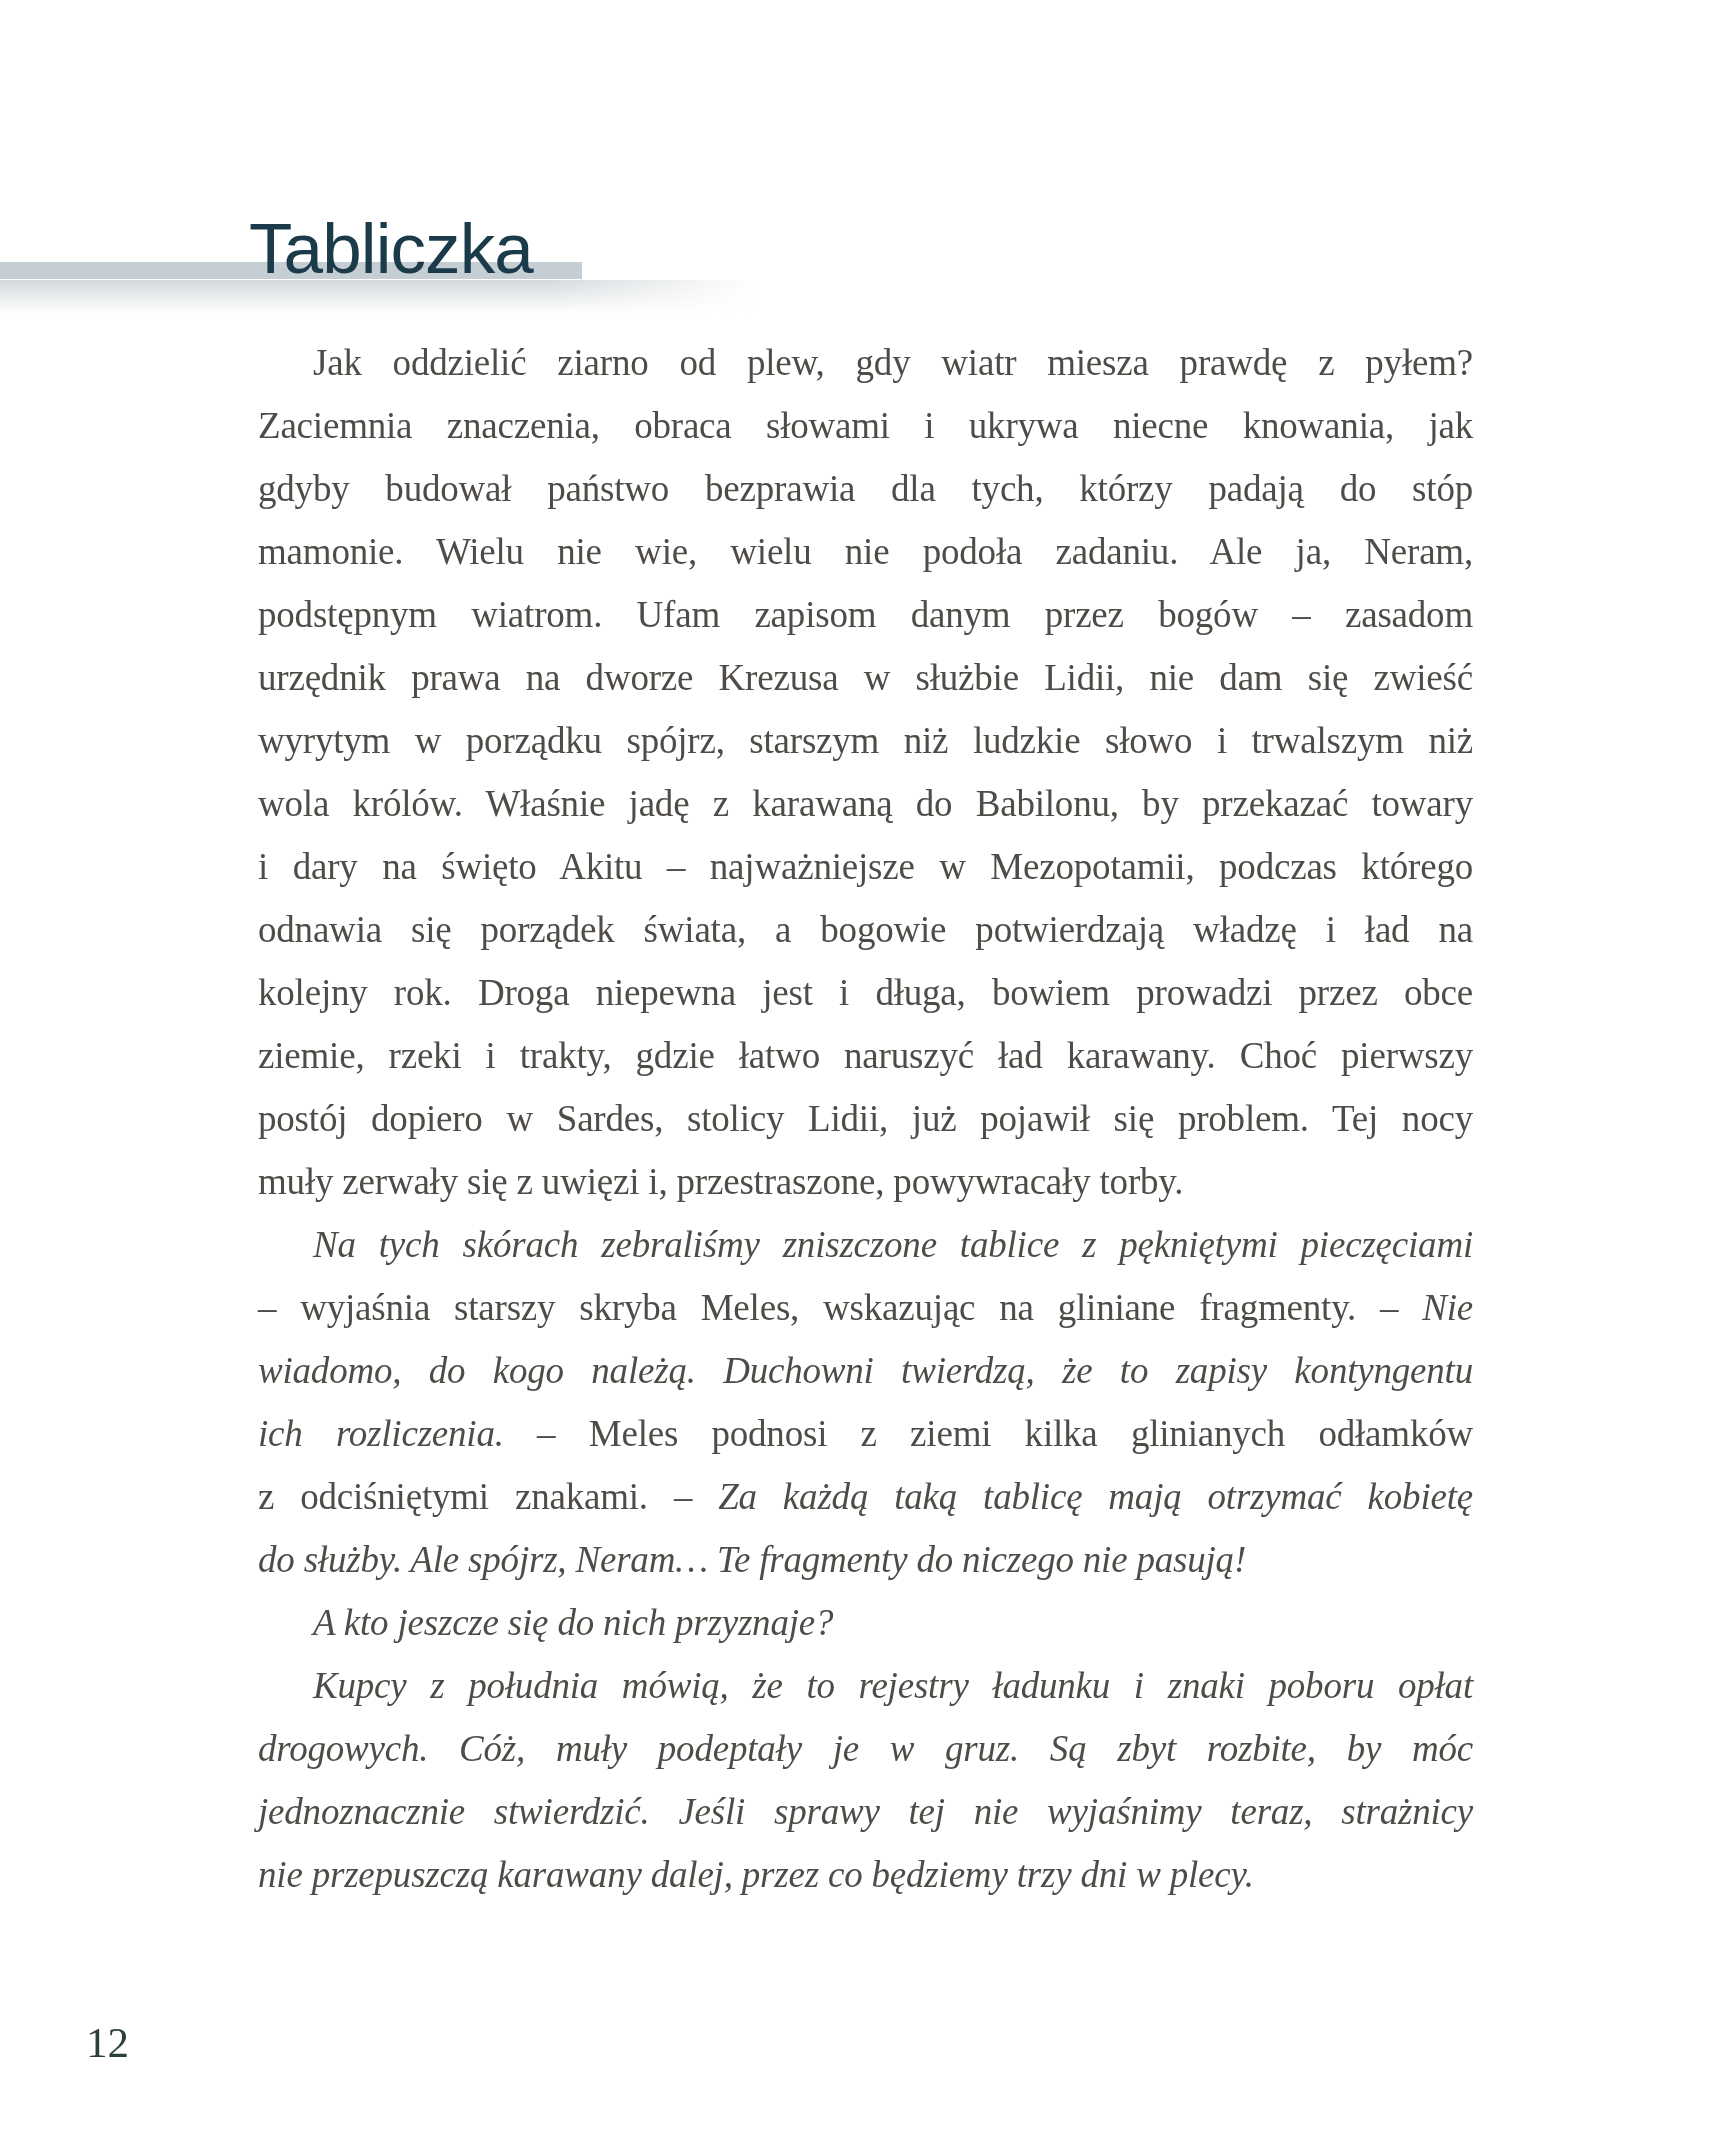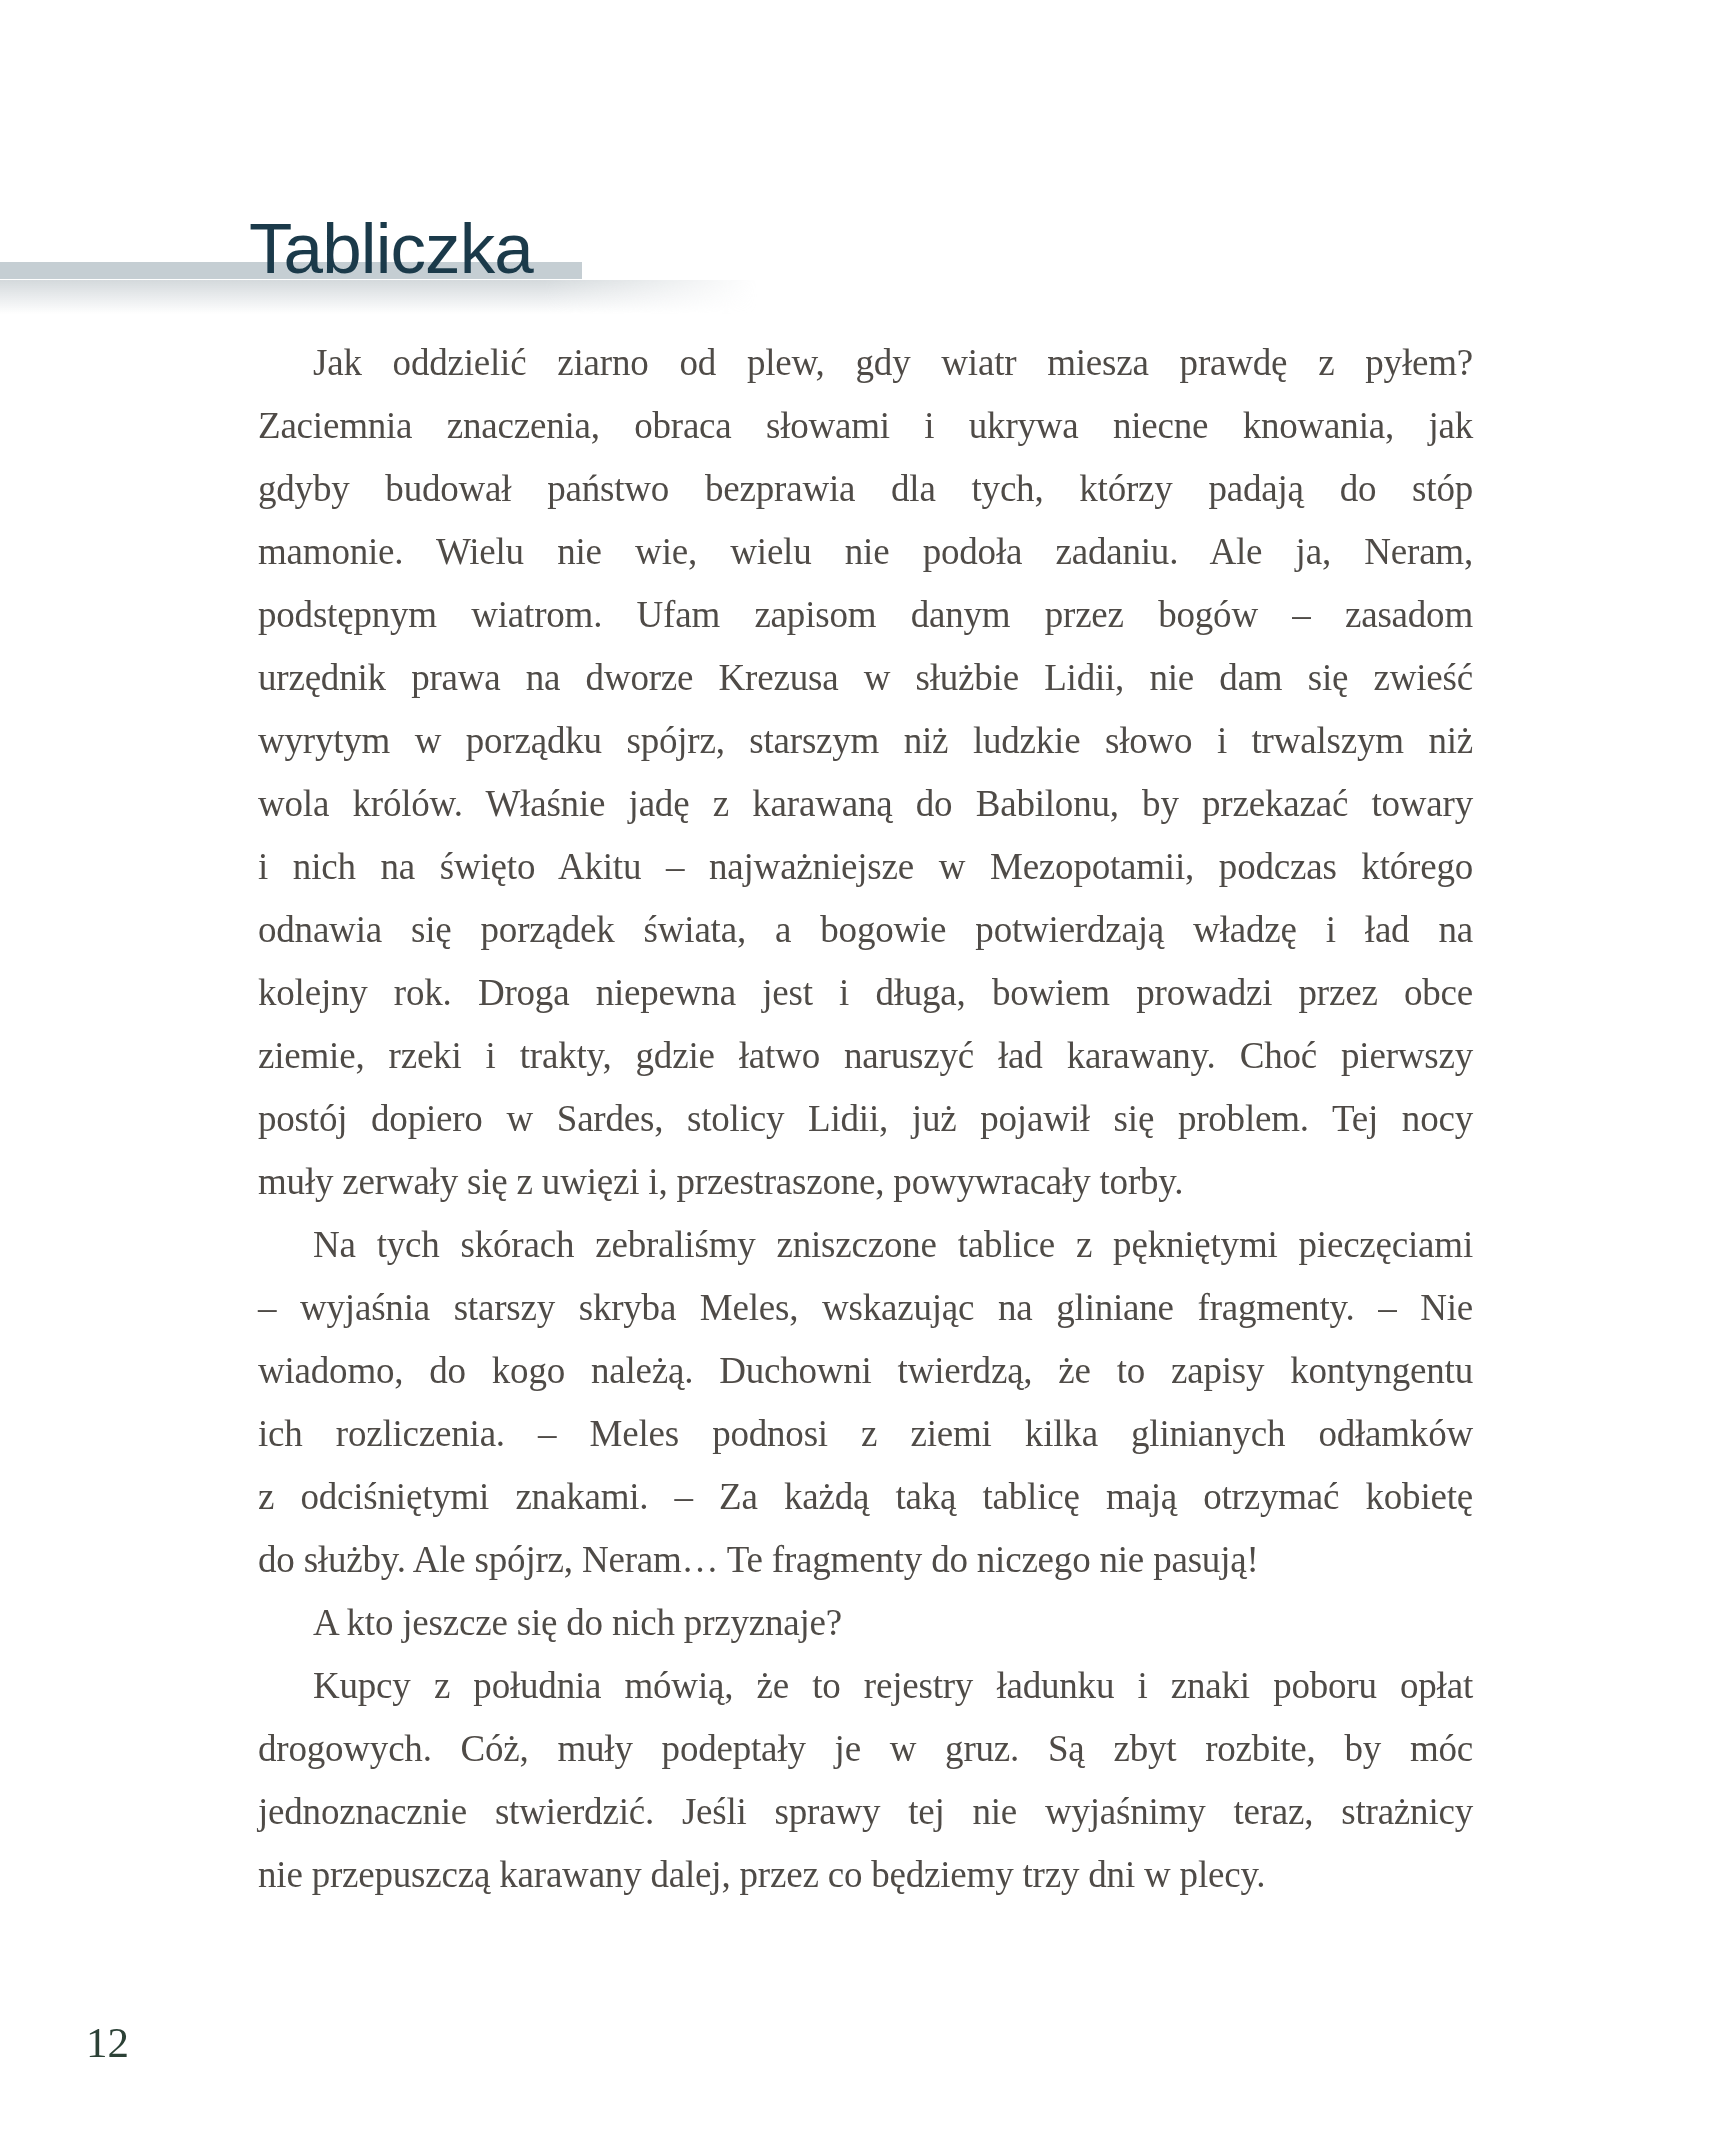--- a/index.html
+++ b/index.html
@@ -64,21 +64,21 @@
     text-align: justify;
     text-align-last: justify;
     white-space: normal;
   }
   .body-text .line.last {
     text-align-last: left;
   }
   .body-text .line.indent {
     text-indent: 55px;
   }
-  .body-text .it { }
+  .body-text .it { font-style: italic; }
   .body-text .rm { font-style: normal; }
 
   
   .page-number {
     position: absolute;
     left: 86px;
     top: 2021px;
     font-size: 43px;
     line-height: 43px;
     color: var(--page-number-color);
@@ -93,21 +93,21 @@
 
 <div class="body-text" id="body-text">
     <div class="line indent"><span class="rm">Jak oddzielić ziarno od plew, gdy wiatr miesza prawdę z pyłem?</span></div>
     <div class="line"><span class="rm">Zaciemnia znaczenia, obraca słowami i ukrywa niecne knowania, jak</span></div>
     <div class="line"><span class="rm">gdyby budował państwo bezprawia dla tych, którzy padają do stóp</span></div>
     <div class="line"><span class="rm">mamonie. Wielu nie wie, wielu nie podoła zadaniu. Ale ja, Neram,</span></div>
     <div class="line"><span class="rm">podstępnym wiatrom. Ufam zapisom danym przez bogów – zasadom</span></div>
     <div class="line"><span class="rm">urzędnik prawa na dworze Krezusa w służbie Lidii, nie dam się zwieść</span></div>
     <div class="line"><span class="rm">wyrytym w porządku spójrz, starszym niż ludzkie słowo i trwalszym niż</span></div>
     <div class="line"><span class="rm">wola królów. Właśnie jadę z karawaną do Babilonu, by przekazać towary</span></div>
-    <div class="line"><span class="rm">i nich na święto Akitu – najważniejsze w Mezopotamii, podczas którego</span></div>
+    <div class="line"><span class="rm">i dary na święto Akitu – najważniejsze w Mezopotamii, podczas którego</span></div>
     <div class="line"><span class="rm">odnawia się porządek świata, a bogowie potwierdzają władzę i ład na</span></div>
     <div class="line"><span class="rm">kolejny rok. Droga niepewna jest i długa, bowiem prowadzi przez obce</span></div>
     <div class="line"><span class="rm">ziemie, rzeki i trakty, gdzie łatwo naruszyć ład karawany. Choć pierwszy</span></div>
     <div class="line"><span class="rm">postój dopiero w Sardes, stolicy Lidii, już pojawił się problem. Tej nocy</span></div>
     <div class="line last"><span class="rm">muły zerwały się z uwięzi i, przestraszone, powywracały torby.</span></div>
     <div class="line indent"><span class="it">Na tych skórach zebraliśmy zniszczone tablice z pękniętymi pieczęciami</span></div>
     <div class="line"><span class="rm">– wyjaśnia starszy skryba Meles, wskazując na gliniane fragmenty. – </span><span class="it">Nie</span></div>
     <div class="line"><span class="it">wiadomo, do kogo należą. Duchowni twierdzą, że to zapisy kontyngentu</span></div>
     <div class="line"><span class="it">ich rozliczenia. </span><span class="rm">– Meles podnosi z ziemi kilka glinianych odłamków</span></div>
     <div class="line"><span class="rm">z odciśniętymi znakami. – </span><span class="it">Za każdą taką tablicę mają otrzymać kobietę</span></div>

